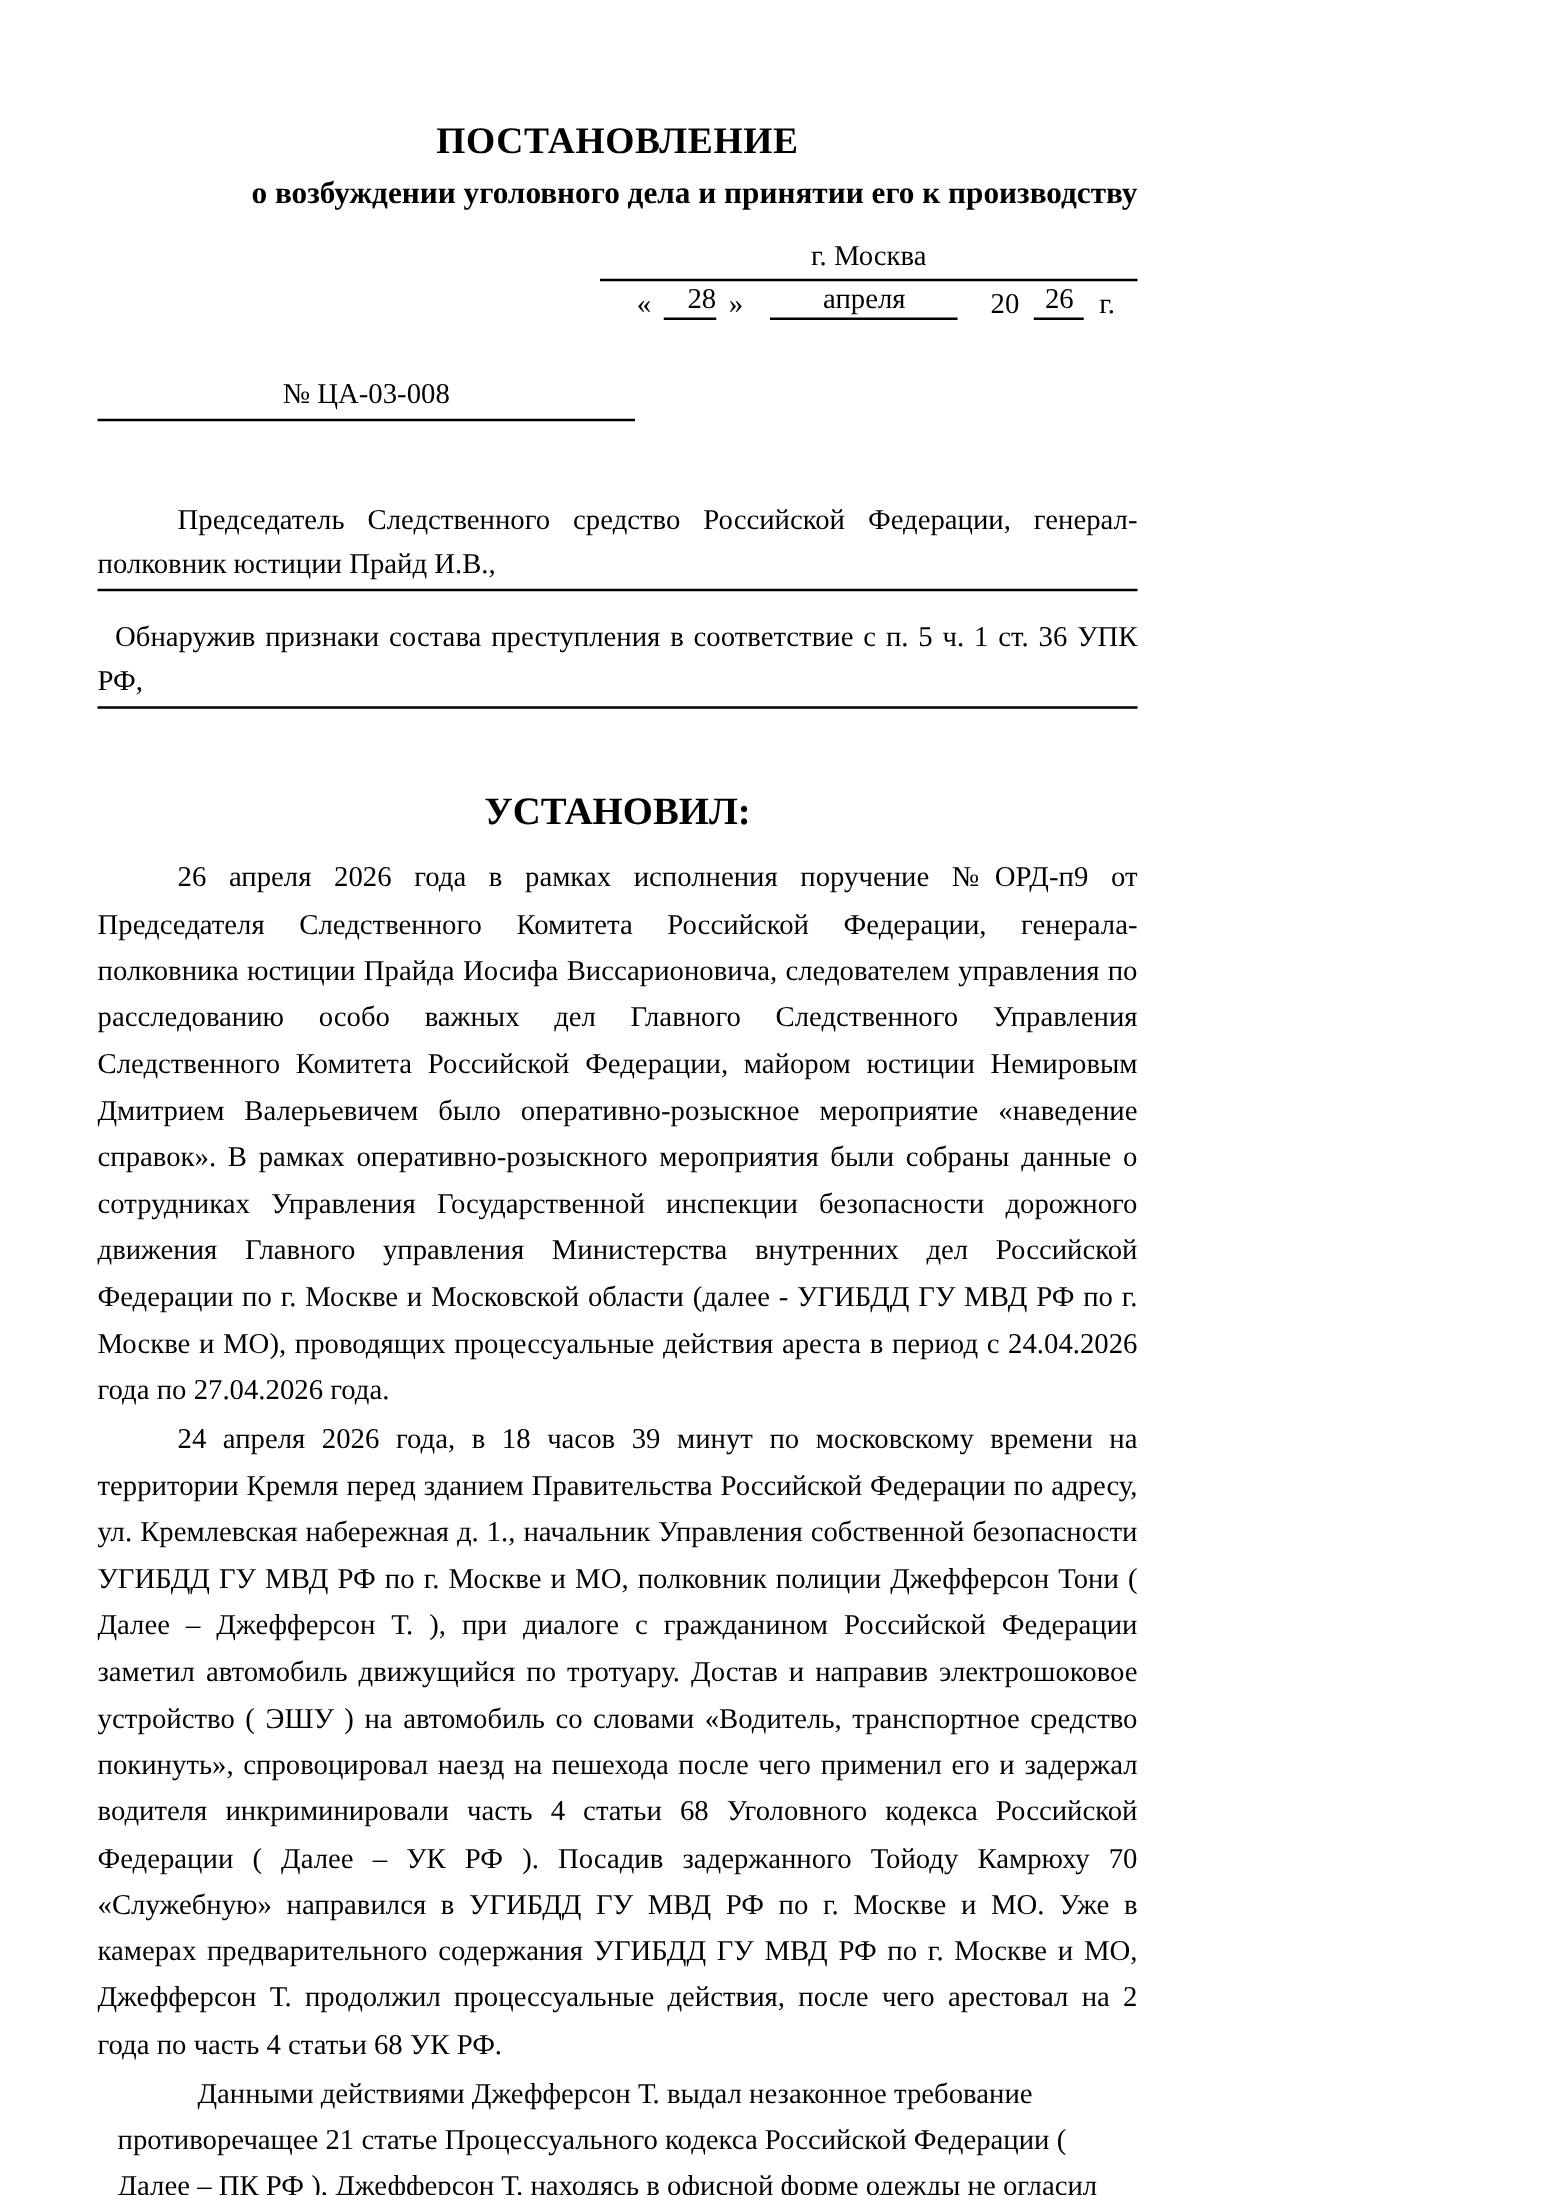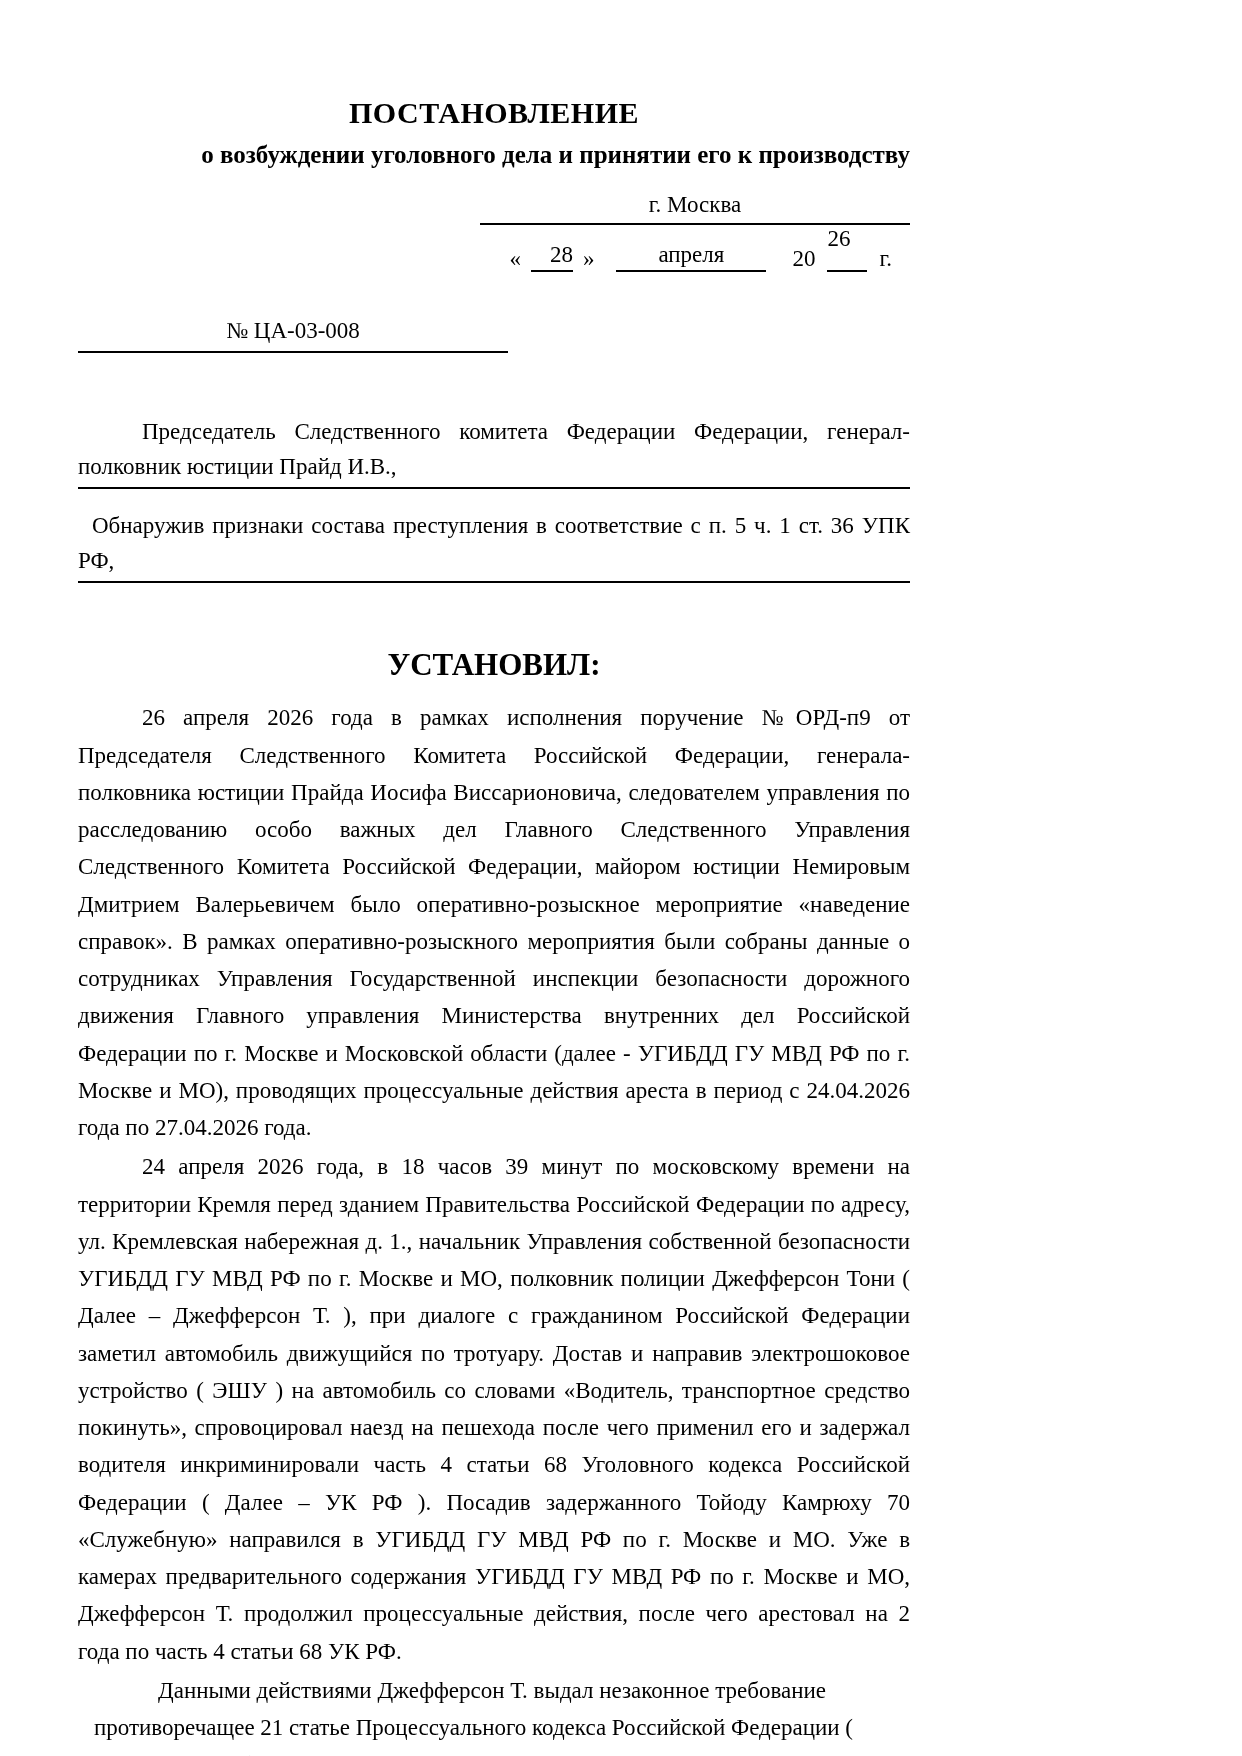--- a/index.html
+++ b/index.html
@@ -76,22 +76,23 @@
     min-width: 150px;
     text-align: center;
     border-bottom: 2px solid #000;
     padding-bottom: 2px;
     margin: 0 12px;
   }
   .year-prefix { padding-left: 6px; }
   .blank-year {
     display: inline-block;
     min-width: 40px;
+    text-align: center;
     border-bottom: 2px solid #000;
-    padding-bottom: 18px;
+    padding-bottom: 2px;
     margin-left: 4px;
   }
   .year-suffix { padding-left: 4px; }
 
   
   .case-row {
     font-size: 23px;
     margin-bottom: 62px;
   }
   .case-field {
@@ -163,21 +164,21 @@
       <span class="year-prefix">20</span>
       <span class="blank-year">26</span>
       <span class="year-suffix">г.</span>
     </div>
   </div>
 
   <div class="case-row">
     <div class="case-field">№ ЦА-03-008</div>
   </div>
 
-  <div class="rule-block official">Председатель Следственного комитета Федерации Федерации, генерал-полковник юстиции Прайд И.В.,</div>
+  <div class="rule-block official">Председатель Следственного средство Российской Федерации, генерал-полковник юстиции Прайд И.В.,</div>
 
   <div class="rule-block grounds">Обнаружив признаки состава преступления в соответствие с п. 5 ч. 1 ст. 36 УПК РФ,</div>
 
   <div class="section-heading">УСТАНОВИЛ:</div>
 
   <div class="body-text">
     <p>26 апреля 2026 года в рамках исполнения поручение №ОРД-п9 от Председателя Следственного Комитета Российской Федерации, генерала-полковника юстиции Прайда Иосифа Виссарионовича, следователем управления по расследованию особо важных дел Главного Следственного Управления Следственного Комитета Российской Федерации, майором юстиции Немировым Дмитрием Валерьевичем было оперативно-розыскное мероприятие «наведение справок». В рамках оперативно-розыскного мероприятия были собраны данные о сотрудниках Управления Государственной инспекции безопасности дорожного движения Главного управления Министерства внутренних дел Российской Федерации по г. Москве и Московской области (далее - УГИБДД ГУ МВД РФ по г. Москве и МО), проводящих процессуальные действия ареста в период с 24.04.2026 года по 27.04.2026 года.</p>
     <p>24 апреля 2026 года, в 18 часов 39 минут по московскому времени на территории Кремля перед зданием Правительства Российской Федерации по адресу, ул. Кремлевская набережная д. 1., начальник Управления собственной безопасности УГИБДД ГУ МВД РФ по г. Москве и МО, полковник полиции Джефферсон Тони ( Далее – Джефферсон Т. ), при диалоге с гражданином Российской Федерации заметил автомобиль движущийся по тротуару. Достав и направив электрошоковое устройство ( ЭШУ ) на автомобиль со словами «Водитель, транспортное средство покинуть», спровоцировал наезд на пешехода после чего применил его и задержал водителя инкриминировали часть 4 статьи 68 Уголовного кодекса Российской Федерации ( Далее – УК РФ ). Посадив задержанного Тойоду Камрюху 70 «Служебную» направился в УГИБДД ГУ МВД РФ по г. Москве и МО. Уже в камерах предварительного содержания УГИБДД ГУ МВД РФ по г. Москве и МО, Джефферсон Т. продолжил процессуальные действия, после чего арестовал на 2 года по часть 4 статьи 68 УК РФ.</p>
     <p class="loose">Данными действиями Джефферсон Т. выдал незаконное требование противоречащее 21 статье Процессуального кодекса Российской Федерации ( Далее – ПК РФ ), Джефферсон Т. находясь в офисной форме одежды не огласил свою принадлежность к государственному органу а сразу выдвинул требование на покидание автомобиля, применил специальное средство ЭШУ, в противоречии 25 статьи ПК РФ,а именно не уведомил субъекта о применении специальных средств имея на то возможность. Также на представленной видеозаписи с нагрудного видеорегистратора Джефферсона Т. отсутствует состав преступления до применения ЭШУ.</p>
   </div>

